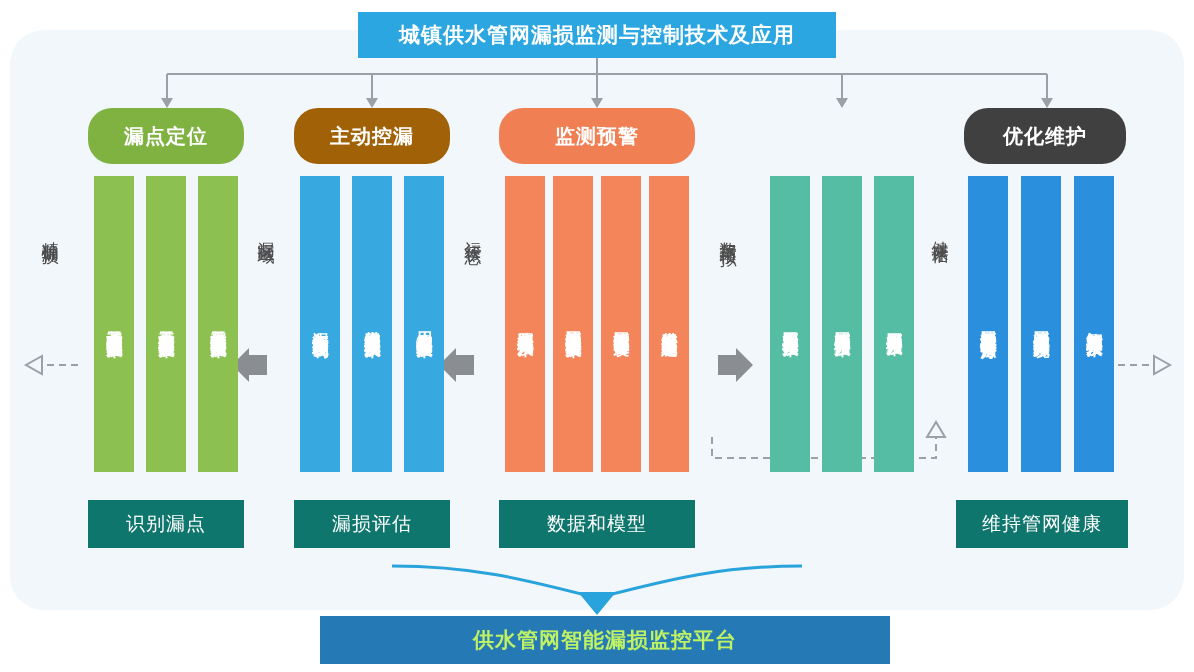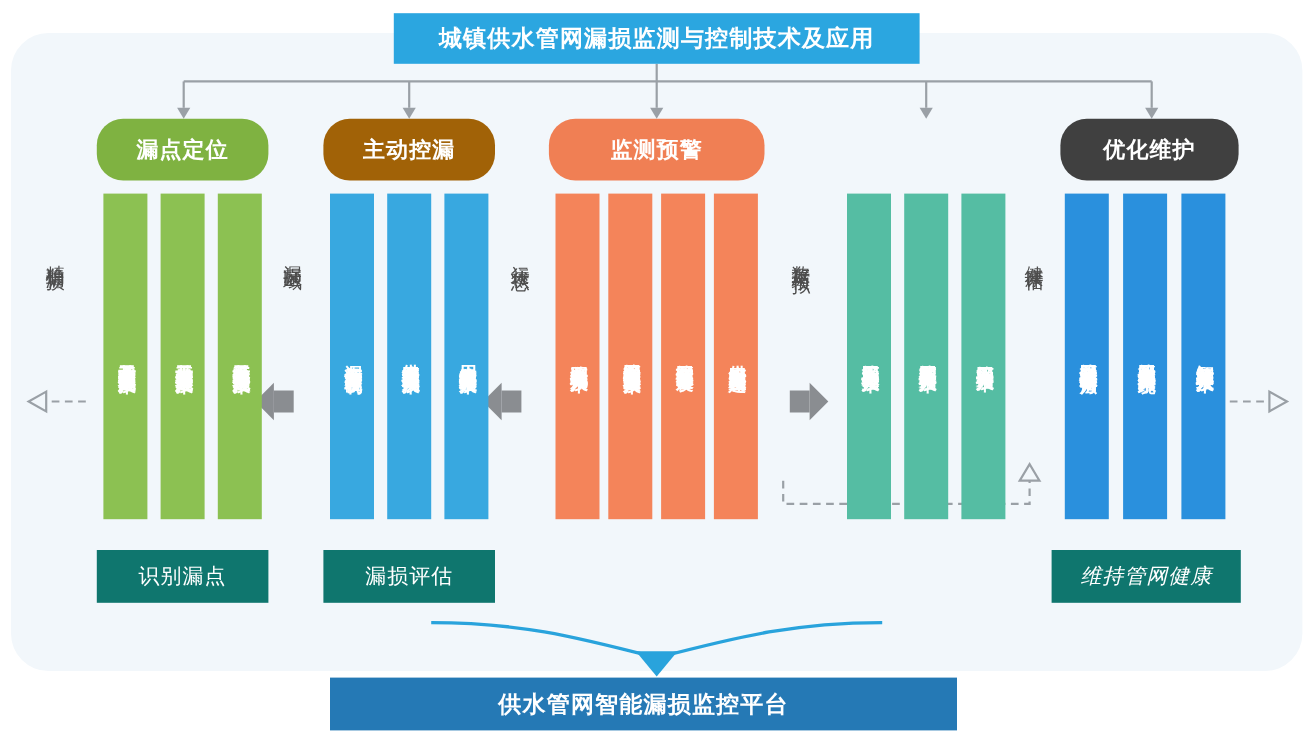--- a/index.html
+++ b/index.html
@@ -42,26 +42,26 @@
     font-size: 21px;
     font-weight: bold;
     display: flex;
     align-items: center;
     justify-content: center;
     letter-spacing: 1px;
   }
   
   .bottom-title {
     position: absolute;
-    left: 300px;
+    left: 320px;
     top: 616px;
     width: 570px;
     height: 48px;
     background: #2579b5;
-    color: #ffffff;
+    color: #bef264;
     font-size: 21px;
     font-weight: bold;
     display: flex;
     align-items: center;
     justify-content: center;
     letter-spacing: 1px;
   }
   
   .col-head {
     position: absolute;
@@ -200,26 +200,27 @@
   <div class="vbar" style="left:300px; top:176px; background:#38a8e0;">漏失评估方法和管理机制</div>
   <div class="vbar" style="left:352px; top:176px; background:#38a8e0;">供水管网漏损区域辨识技术</div>
   <div class="vbar" style="left:404px; top:176px; background:#38a8e0;">用水监控和数据管理技术</div>
   <div class="foot-box" style="left:294px; top:500px; width:156px;">漏损评估</div>
 
   <div class="col-head" style="left:499px; top:108px; width:196px; background:#f07f54;">监测预警</div>
   <div class="vbar" style="left:505px; top:176px; background:#f4845a;">监测网络优化布局技术</div>
   <div class="vbar" style="left:553px; top:176px; background:#f4845a;">管网漏损爆管监测预警技术</div>
   <div class="vbar" style="left:601px; top:176px; background:#f4845a;">管网监测预警设备研发</div>
   <div class="vbar" style="left:649px; top:176px; background:#f4845a;">供水管网实时模型构建</div>
+  <div class="foot-box" style="left:499px; top:500px; width:196px;">数据和模型</div>
 
   <div class="vbar" style="left:770px; top:176px; background:#55bda3;">管网压力整体调控技术</div>
   <div class="vbar" style="left:822px; top:176px; background:#55bda3;">管网分区压力调控技术</div>
   <div class="vbar" style="left:874px; top:176px; background:#55bda3;">管网压力调控技术</div>
 
   <div class="col-head" style="left:964px; top:108px; width:162px; background:#404040;">优化维护</div>
   <div class="vbar" style="left:968px; top:176px; background:#2a90dd;">管网运行状态诊断评估方法</div>
   <div class="vbar" style="left:1021px; top:176px; background:#2a90dd;">管网优化维护决策支持系统</div>
   <div class="vbar" style="left:1074px; top:176px; background:#2a90dd;">智能管材及其维护技术</div>
-  <div class="foot-box" style="left:956px; top:500px; width:172px;font-style:italic;">维持管网健康</div>
+  <div class="foot-box" style="left:956px; top:500px; width:172px;">维持管网健康</div>
 
   <div class="bottom-title">供水管网智能漏损监控平台</div>
 
 </div>
 
 </body></html>

